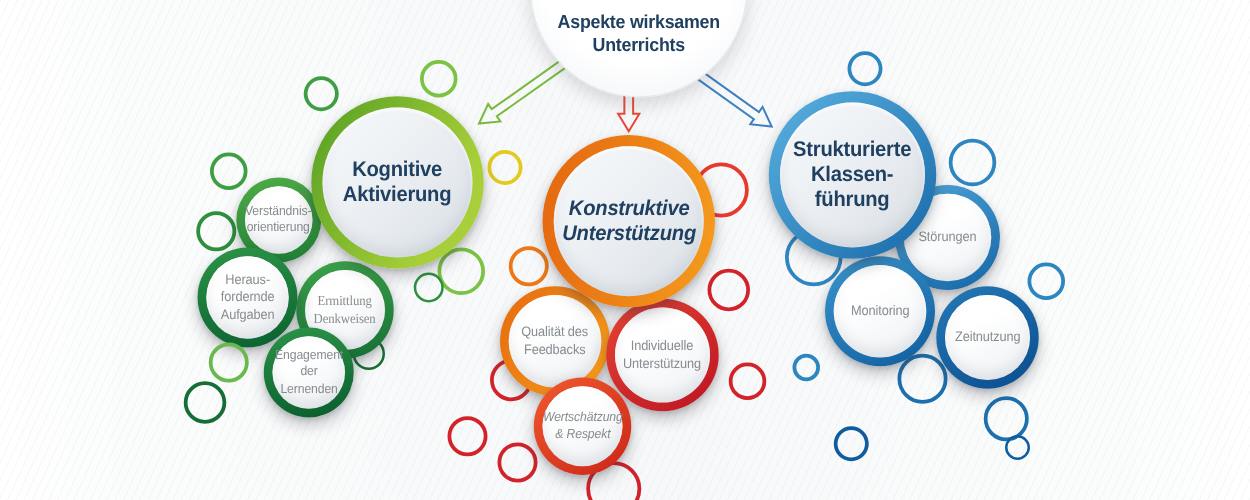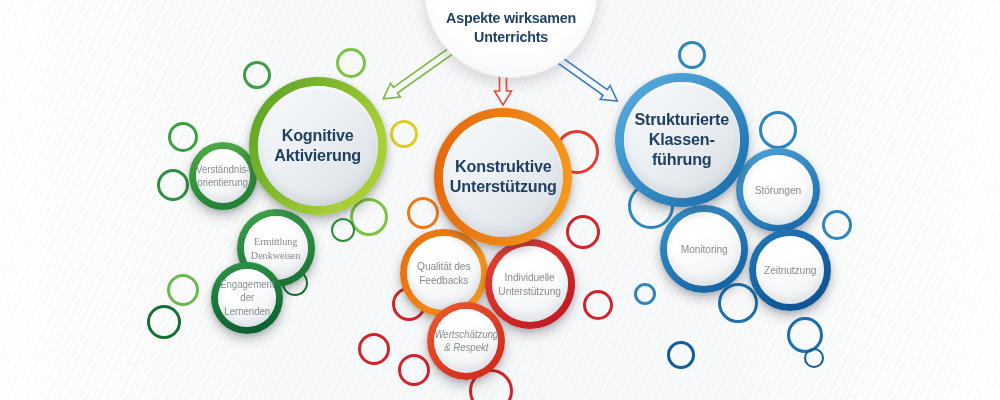--- a/index.html
+++ b/index.html
@@ -97,20 +97,27 @@
         <span class="sub-label tight">Verständnis-
 orientierung</span>
       </div>
   </div>
   <div class="ring sub z4 rg-ermitt" style="left:237px;top:209px;width:78px;height:78px;">
     <div class="face">
         <span class="sub-label">Ermittlung
 Denkweisen</span>
       </div>
   </div>
+  <div class="ring sub z5 rg-heraus" style="left:158px;top:198px;width:80px;height:80px;">
+    <div class="face">
+        <span class="sub-label">Heraus-
+fordernde
+Aufgaben</span>
+      </div>
+  </div>
   <div class="ring sub z3 rg-qual" style="left:400px;top:229px;width:88px;height:88px;">
     <div class="face">
         <span class="sub-label">Qualität des
 Feedbacks</span>
       </div>
   </div>
 
   <div class="ring sub z6 rg-engage" style="left:211px;top:262px;width:72px;height:72px;">
     <div class="face">
         <span class="sub-label tight">Engagement
@@ -123,21 +130,21 @@
 Unterstützung</span>
       </div>
   </div>
   <div class="ring sub z5 rg-wert" style="left:427px;top:302px;width:78px;height:78px;">
     <div class="face">
         <span class="sub-label tight">Wertschätzung
 &amp; Respekt</span>
       </div>
   </div>
 
-  <div class="ring sub z3 rg-stoer" style="left:736px;top:148px;width:84px;height:84px;">
+  <div class="ring sub z3 rg-stoer" style="left:716px;top:148px;width:84px;height:84px;">
     <div class="face">
         <span class="sub-label">Störungen</span>
       </div>
   </div>
   <div class="ring sub z4 rg-monit" style="left:660px;top:205px;width:88px;height:88px;">
     <div class="face">
         <span class="sub-label">Monitoring</span>
       </div>
   </div>
   <div class="ring sub z5 rg-zeit" style="left:749px;top:229px;width:82px;height:82px;">
@@ -145,21 +152,21 @@
         <span class="sub-label">Zeitnutzung</span>
       </div>
   </div>
 
   <div class="ring main rg-main-green" style="left:249px;top:77px;width:138px;height:138px;">
     <div class="face">
         <span class="main-label">Kognitive
 Aktivierung</span>
       </div>
   </div>
-  <div class="ring main rg-main-orange" style="left:434px;top:108px;width:138px;height:138px;">
+  <div class="ring main rg-main-orange" style="left:434px;top:108px;width:138px;height:138px;font-style:italic;">
     <div class="face">
         <span class="main-label">Konstruktive
 Unterstützung</span>
       </div>
   </div>
   <div class="ring main rg-main-blue" style="left:615px;top:73px;width:134px;height:134px;">
     <div class="face">
         <span class="main-label">Strukturierte
 Klassen-
 führung</span>

